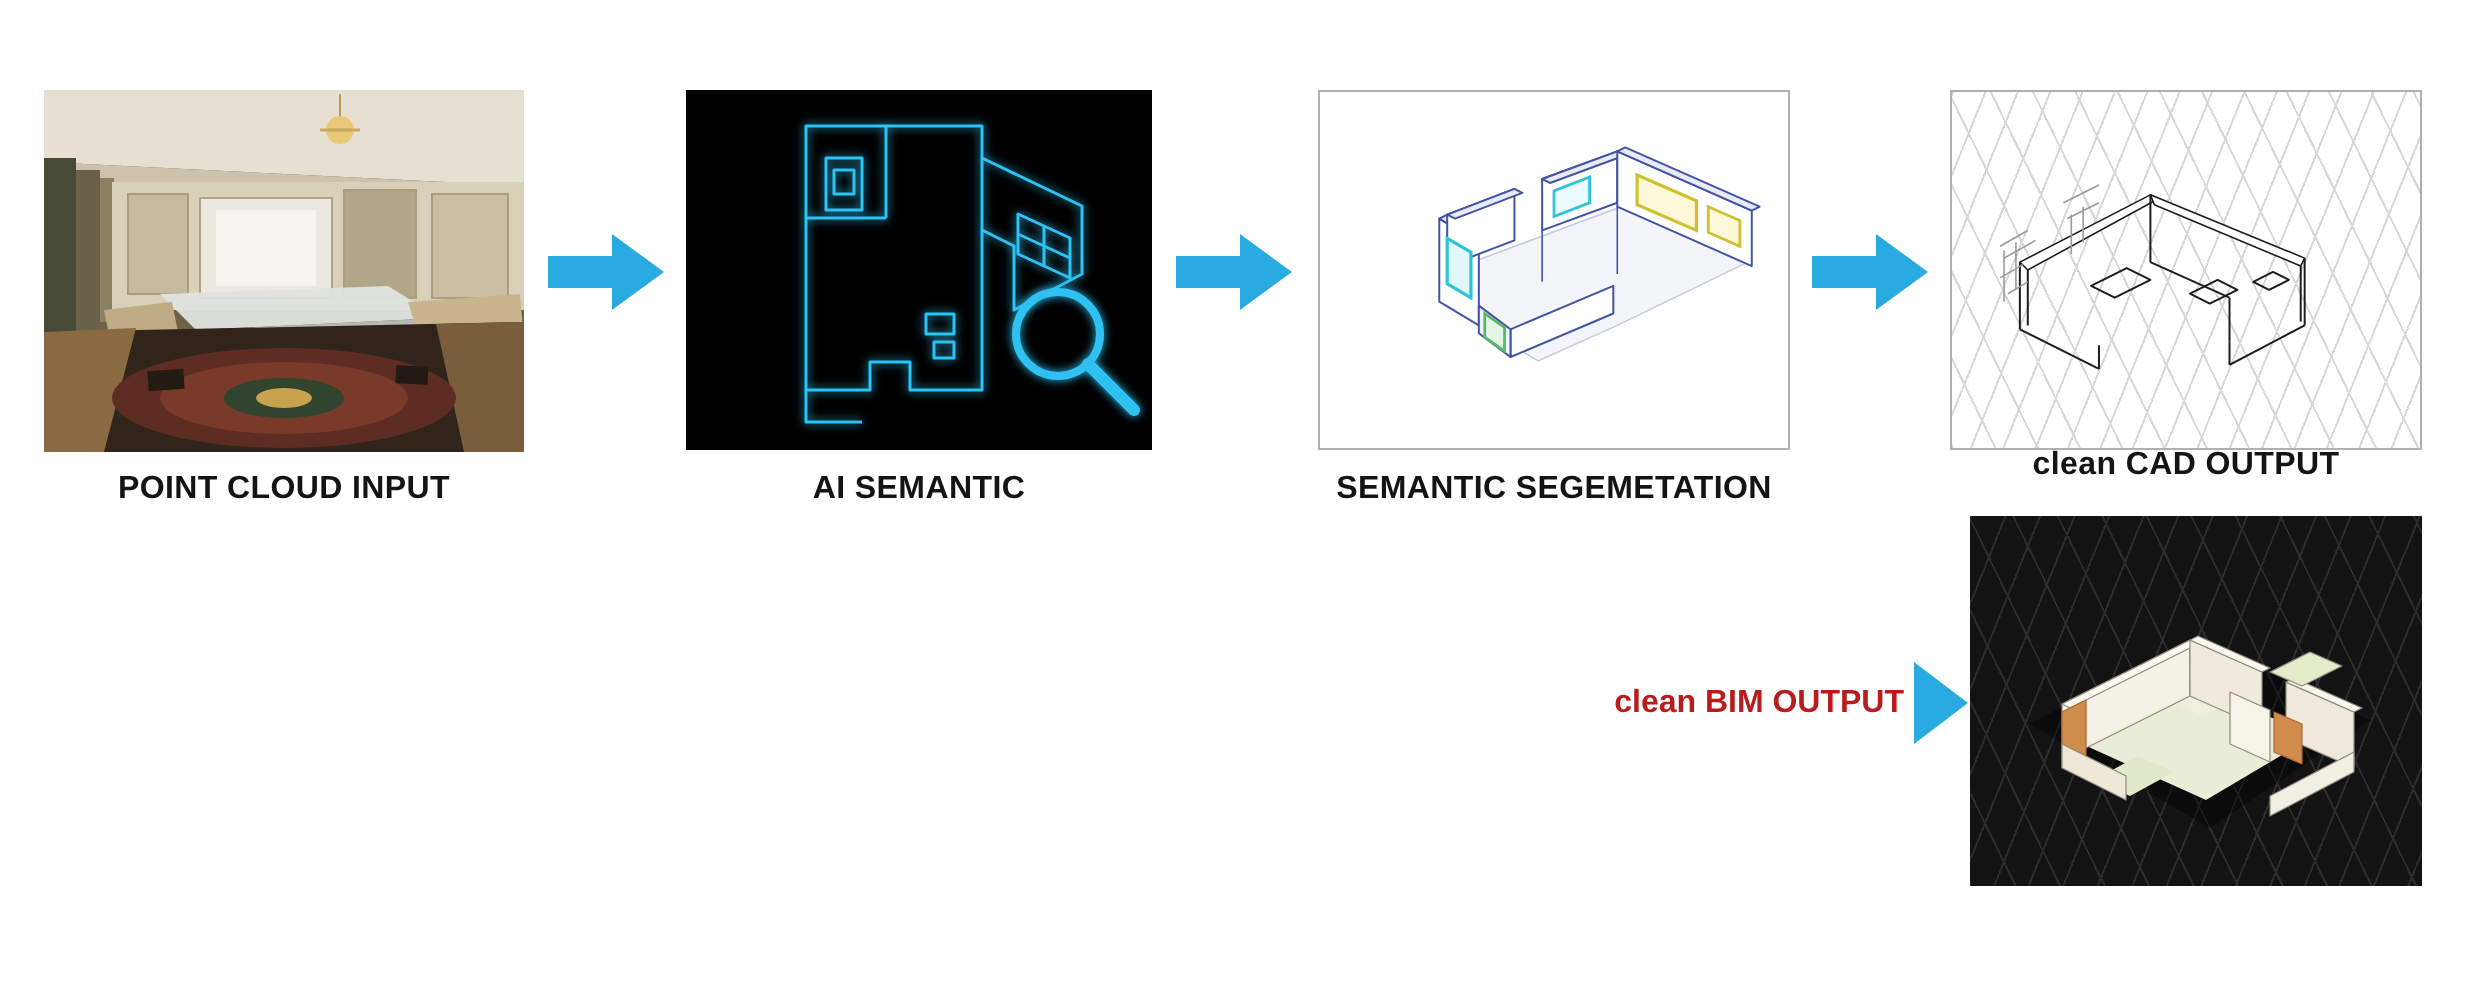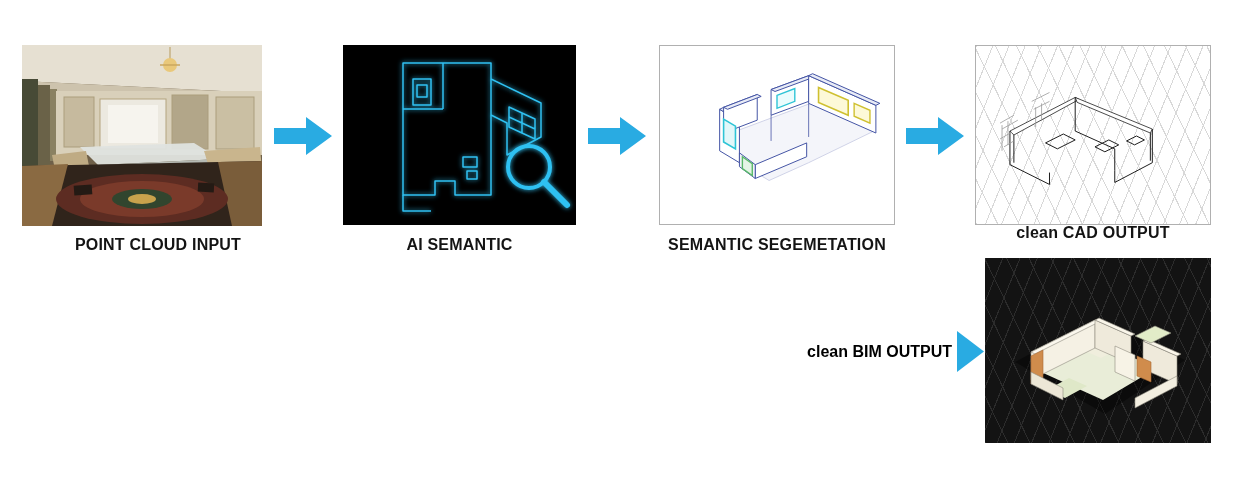--- a/index.html
+++ b/index.html
@@ -7,21 +7,21 @@
   body { font-family:"Liberation Sans", sans-serif; }
   .canvas { position:relative; width:1242px; height:503px; background:#fff; overflow:hidden; }
   .panel { position:absolute; overflow:hidden; }
   .panel svg { display:block; width:100%; height:100%; }
   .bordered { border:1px solid #b0b0b0; background:#fff; }
   .stage-label {
     position:absolute; font-weight:bold; font-size:16px; color:#141414;
     text-align:center; white-space:nowrap; letter-spacing:0.2px;
   }
   .bim-label {
-    position:absolute; font-weight:bold; font-size:16px; color:#000000;
+    position:absolute; font-weight:bold; font-size:16px; color:#b91c1c;
     text-align:right; white-space:nowrap;
   }
   .arrow { position:absolute; }
   .arrow svg { display:block; width:100%; height:100%; }
   
   .cad-grid {
     background-color:#ffffff;
     background-image:
       repeating-linear-gradient(112deg, #d8d8d8 0 1px, transparent 1px 15px),
       repeating-linear-gradient(64deg,  #d8d8d8 0 1px, transparent 1px 19px);
@@ -176,21 +176,21 @@
       </g>
 
       <g fill="none" stroke="#9a9a9a" stroke-width="0.8">
         <path d="M24,78 l14,-8 M26,84 l16,-9 M24,94 l12,-7 M28,102 l10,-6"></path>
         <path d="M26,80 v26 M32,76 v24 M60,62 v20 M66,58 v18"></path>
         <path d="M56,56 l18,-9 M58,64 l16,-8"></path>
       </g>
     </svg>
   </div>
 
-  <div class="stage-label" style="left:38px;  top:236px; width:240px;">POINT CLOUD INPUT</div>
+  <div class="stage-label" style="left:22px;  top:236px; width:240px;">POINT CLOUD INPUT</div>
   <div class="stage-label" style="left:343px; top:236px; width:233px;">AI SEMANTIC</div>
   <div class="stage-label" style="left:659px; top:236px; width:236px;text-align:center;">SEMANTIC SEGEMETATION</div>
   <div class="stage-label" style="left:975px; top:224px; width:236px;">clean CAD OUTPUT</div>
 
   <div class="bim-label" style="left:760px; top:343px; width:192px;">clean BIM OUTPUT</div>
 
   <div class="arrow" style="left:957px; top:331px; width:27px; height:41px;">
     <svg viewBox="0 0 27 41">
       <polygon points="0,0 27,20.5 0,41" fill="#29abe2"></polygon>
     </svg>

